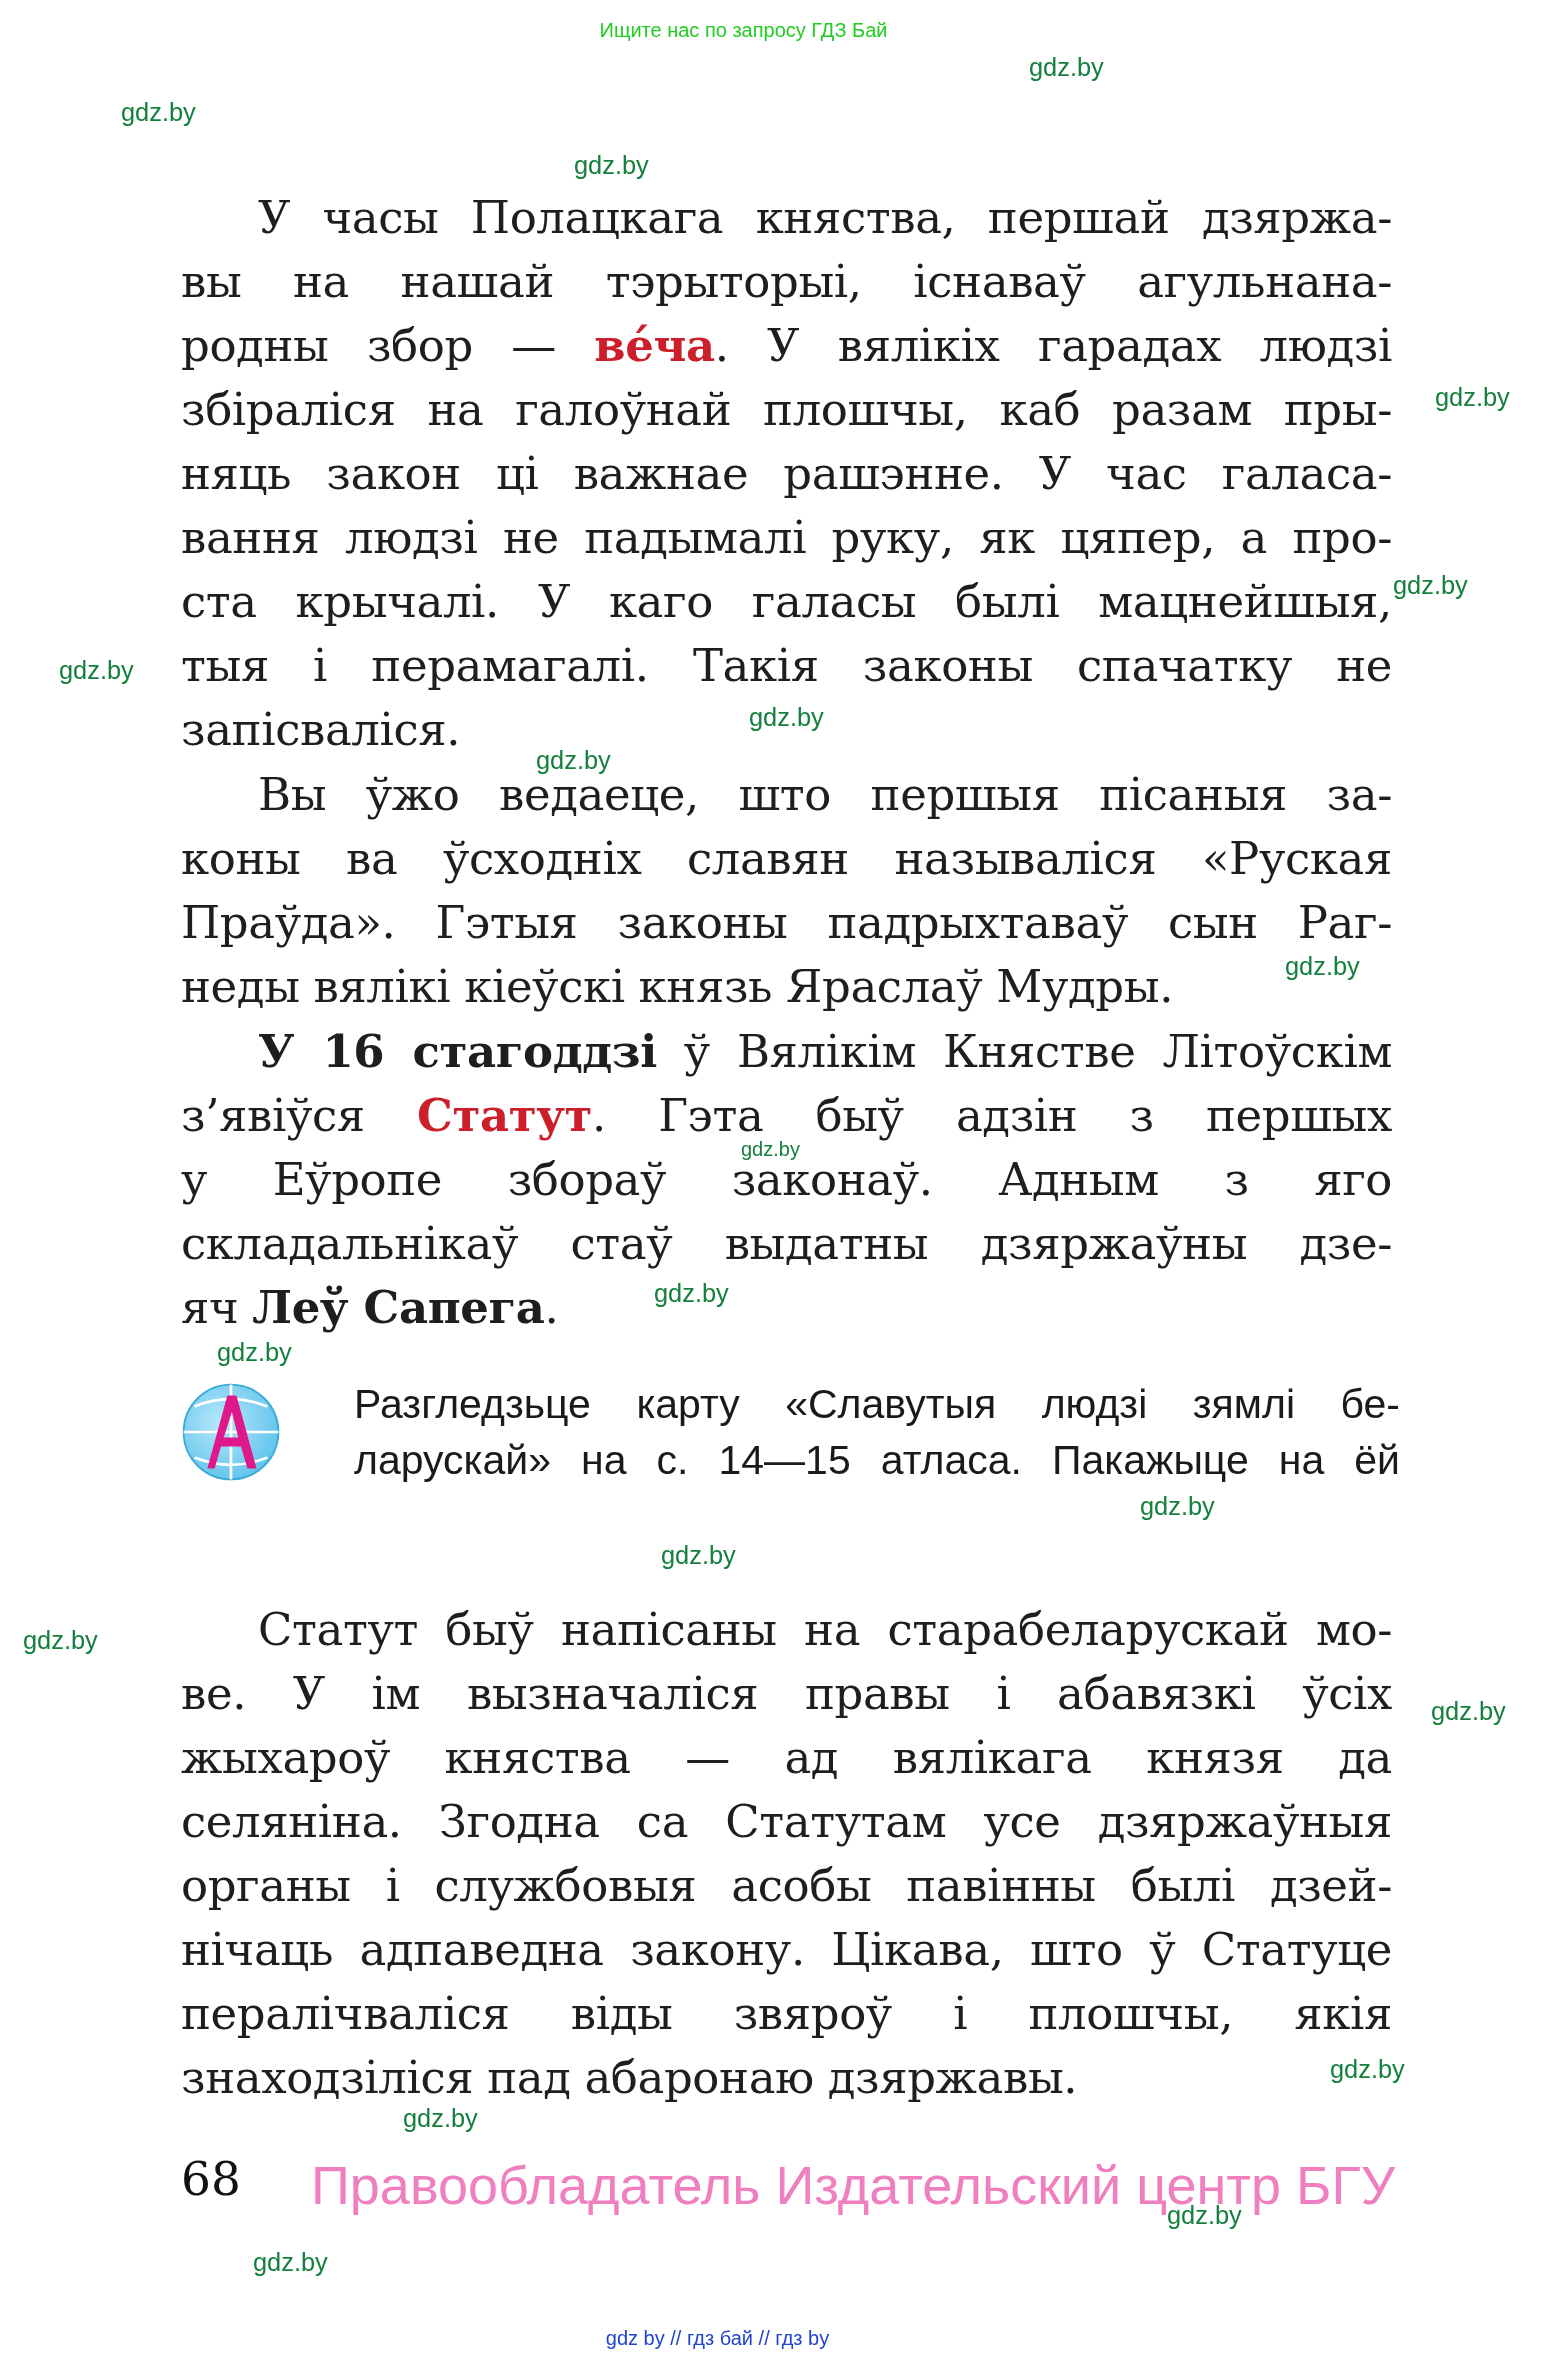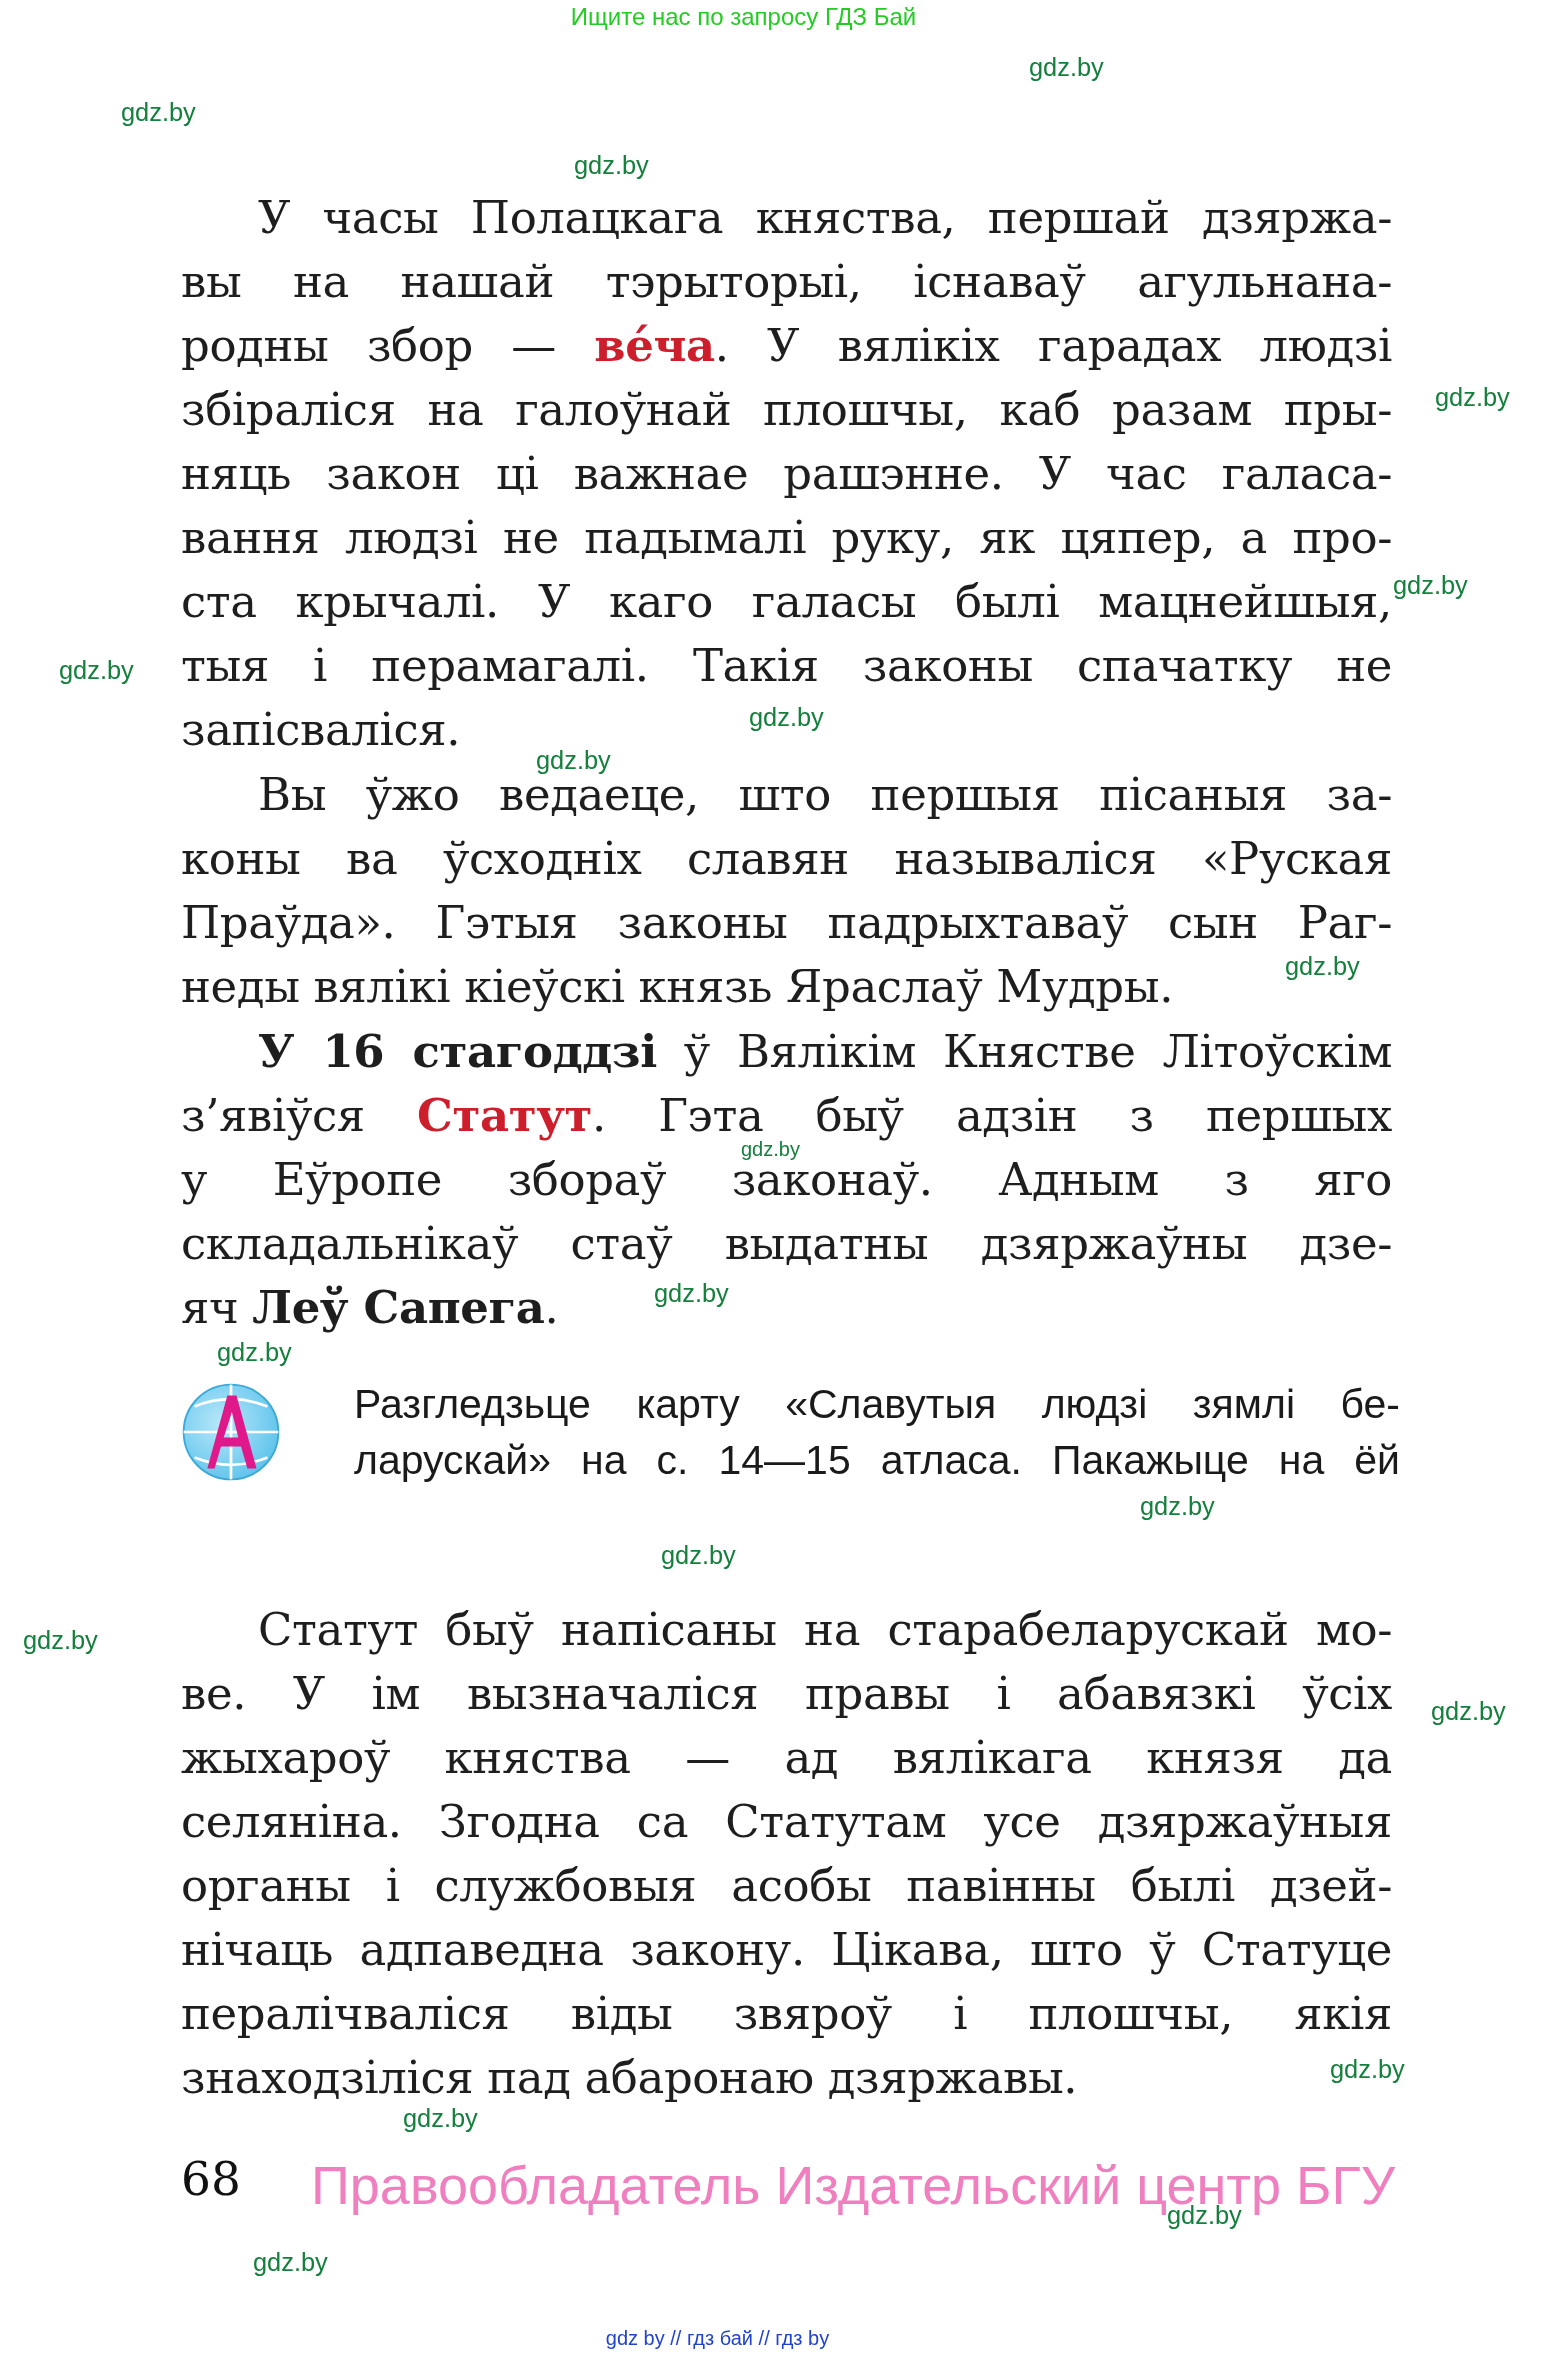--- a/index.html
+++ b/index.html
@@ -1,21 +1,21 @@
 <!DOCTYPE html>
 <html style="font-size:14.5px"><head>
 <meta charset="utf-8">
 <style>
   html, body { margin: 0; padding: 0; background: #ffffff; }
   body { width: 1542px; height: 2377px; position: relative; overflow: hidden; }
   .serif { font-family: "DejaVu Serif", "Liberation Serif", serif; }
   .sans { font-family: "Liberation Sans", "DejaVu Sans", sans-serif; }
   .top-banner {
-    position: absolute; top: 3px; left: 0; width: 1487px; text-align: center;
-    color: #22cc22; font-size: 24px;
+    position: absolute; top: 19px; left: 0; width: 1487px; text-align: center;
+    color: #22cc22; font-size: 20px;
   }
   .wm { position: absolute; color: #15803d; font-size: 25.4px; white-space: nowrap; }
   .wm.small { font-size: 20px; }
   .para {
     position: absolute; left: 181px; width: 1211px;
     font-size: 45px; line-height: 64px; color: #1e1e1e;
     text-align: justify; text-align-last: left; hyphens: manual;
     letter-spacing: -0.4px;
   }
   .para .line { display: block; text-align: justify; text-align-last: justify; white-space: nowrap; height: 64px; }

